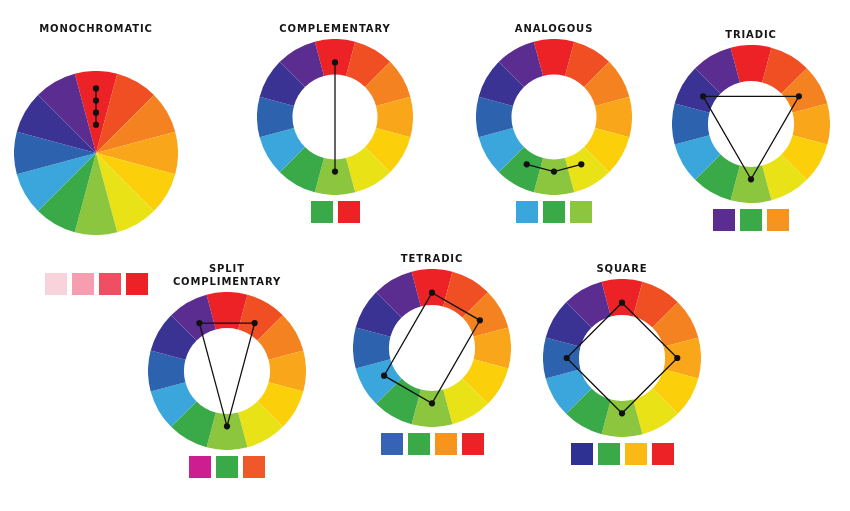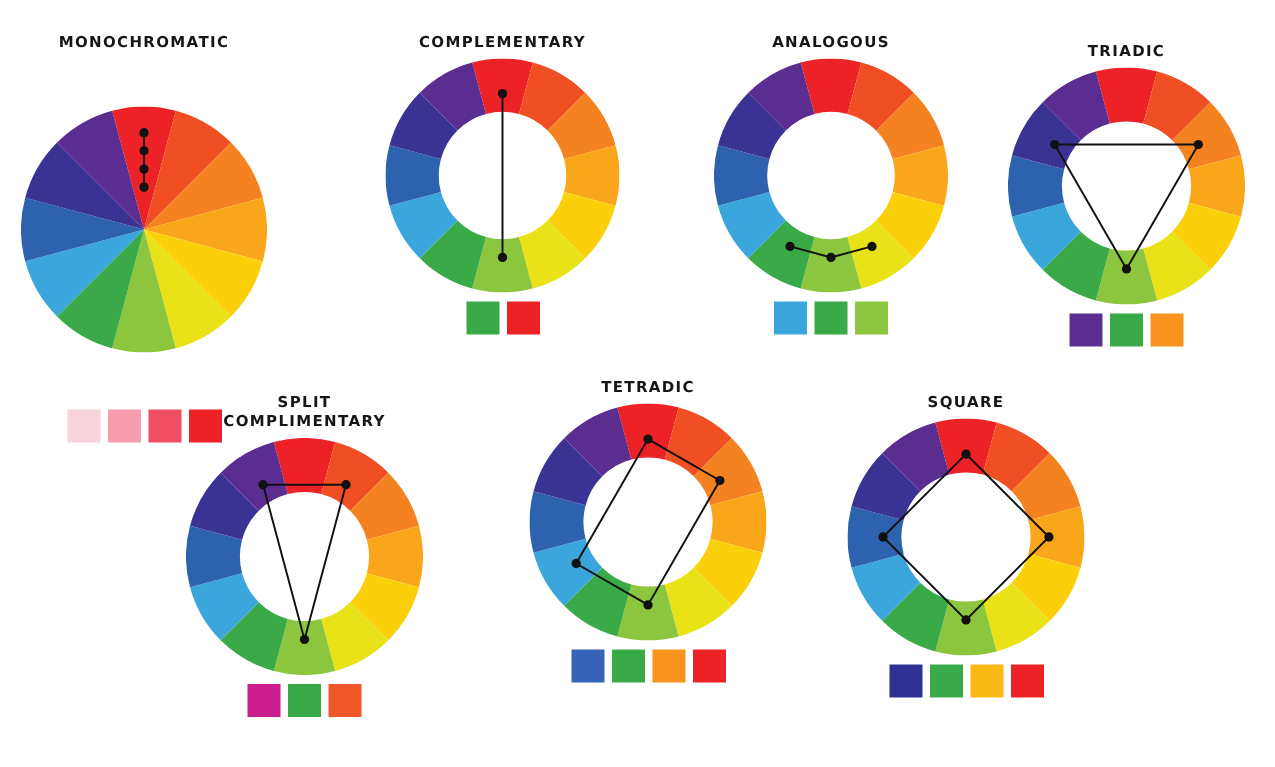--- a/index.html
+++ b/index.html
@@ -177,21 +177,21 @@
             <circle cx="79" cy="134.3" r="3.1" fill="#111111"></circle>
           </g>
         </svg>
       </div>
       <div class="swatches">
         <span class="swatch" style="background: rgb(91, 45, 144);"></span>
         <span class="swatch" style="background: rgb(58, 170, 73);"></span>
         <span class="swatch" style="background: rgb(247, 148, 30);"></span>
       </div>
     </div>
-    <div class="scheme" style="left: 124px; top: 262px; width: 158px;">
+    <div class="scheme" style="left: 148px; top: 262px; width: 158px;">
       <div class="scheme-title">SPLIT
 COMPLIMENTARY</div>
       <div class="wheel-holder">
         <svg width="158" height="158" viewBox="0 0 158 158">
           <g>
             <path d="M 58.553295436900854 2.691859723163603 A 79 79 0 0 1 99.44670456309913 2.691859723163603 L 90.14345398688903 37.41206354912416 A 43.055 43.055 0 0 0 67.85654601311097 37.41206354912416 Z" fill="#EC2227"></path>
             <path d="M 99.44670456309913 2.691859723163603 A 79 79 0 0 1 134.86143571373725 23.13856428626275 L 109.4444824639868 48.5555175360132 A 43.055 43.055 0 0 0 90.14345398688903 37.41206354912416 Z" fill="#F04E23"></path>
             <path d="M 134.86143571373725 23.13856428626275 A 79 79 0 0 1 155.3081402768364 58.55329543690086 L 120.58793645087584 67.85654601311097 A 43.055 43.055 0 0 0 109.4444824639868 48.5555175360132 Z" fill="#F58220"></path>
             <path d="M 155.3081402768364 58.55329543690086 A 79 79 0 0 1 155.3081402768364 99.44670456309913 L 120.58793645087584 90.14345398688903 A 43.055 43.055 0 0 0 120.58793645087584 67.85654601311097 Z" fill="#FAA61A"></path>
             <path d="M 155.3081402768364 99.44670456309913 A 79 79 0 0 1 134.86143571373725 134.86143571373725 L 109.4444824639868 109.4444824639868 A 43.055 43.055 0 0 0 120.58793645087584 90.14345398688903 Z" fill="#FBD00B"></path>
@@ -244,21 +244,21 @@
           </g>
         </svg>
       </div>
       <div class="swatches">
         <span class="swatch" style="background: rgb(55, 99, 183);"></span>
         <span class="swatch" style="background: rgb(58, 170, 73);"></span>
         <span class="swatch" style="background: rgb(247, 148, 30);"></span>
         <span class="swatch" style="background: rgb(236, 34, 39);"></span>
       </div>
     </div>
-    <div class="scheme" style="left: 565px; top: 262px; width: 158px;">
+    <div class="scheme" style="left: 543px; top: 262px; width: 158px;">
       <div class="scheme-title">SQUARE</div>
       <div class="wheel-holder">
         <svg width="158" height="158" viewBox="0 0 158 158">
           <g>
             <path d="M 58.553295436900854 2.691859723163603 A 79 79 0 0 1 99.44670456309913 2.691859723163603 L 90.14345398688903 37.41206354912416 A 43.055 43.055 0 0 0 67.85654601311097 37.41206354912416 Z" fill="#EC2227"></path>
             <path d="M 99.44670456309913 2.691859723163603 A 79 79 0 0 1 134.86143571373725 23.13856428626275 L 109.4444824639868 48.5555175360132 A 43.055 43.055 0 0 0 90.14345398688903 37.41206354912416 Z" fill="#F04E23"></path>
             <path d="M 134.86143571373725 23.13856428626275 A 79 79 0 0 1 155.3081402768364 58.55329543690086 L 120.58793645087584 67.85654601311097 A 43.055 43.055 0 0 0 109.4444824639868 48.5555175360132 Z" fill="#F58220"></path>
             <path d="M 155.3081402768364 58.55329543690086 A 79 79 0 0 1 155.3081402768364 99.44670456309913 L 120.58793645087584 90.14345398688903 A 43.055 43.055 0 0 0 120.58793645087584 67.85654601311097 Z" fill="#FAA61A"></path>
             <path d="M 155.3081402768364 99.44670456309913 A 79 79 0 0 1 134.86143571373725 134.86143571373725 L 109.4444824639868 109.4444824639868 A 43.055 43.055 0 0 0 120.58793645087584 90.14345398688903 Z" fill="#FBD00B"></path>
             <path d="M 134.86143571373725 134.86143571373725 A 79 79 0 0 1 99.44670456309913 155.3081402768364 L 90.14345398688903 120.58793645087584 A 43.055 43.055 0 0 0 109.4444824639868 109.4444824639868 Z" fill="#E8E217"></path>

